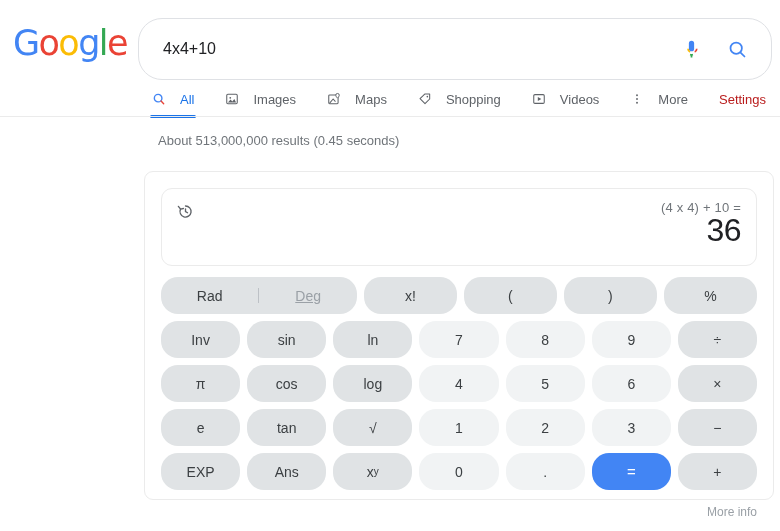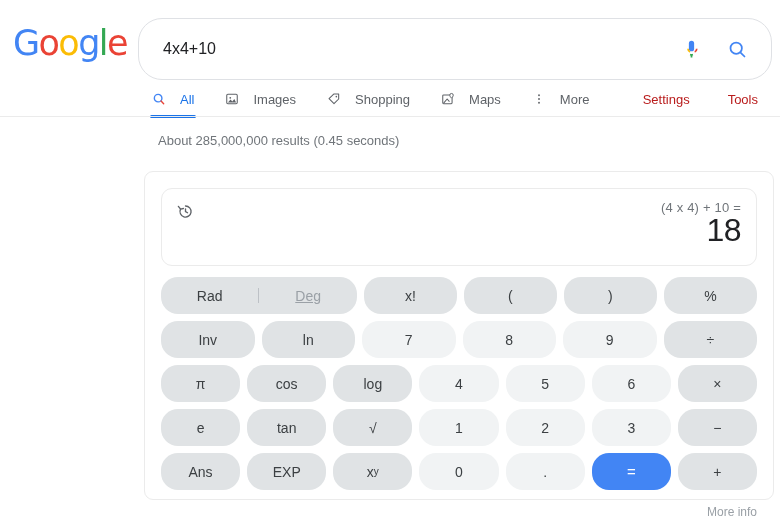--- a/index.html
+++ b/index.html
@@ -172,38 +172,47 @@
             <circle cx="9" cy="10" r="1.5" fill="#5f6368"></circle>
             <path d="M5 18l4.5-5 3 3.2L16 12l3 6z" fill="#5f6368"></path>
           </svg>
         </span>
         <span>Images</span>
       </div>
 
       <div class="tab">
         <span>
           <svg width="14" height="14" viewBox="0 0 24 24">
-            <path d="M3.5 11.5l8-8H20v8.5l-8 8z" fill="none" stroke="#5f6368" stroke-width="1.8" stroke-linejoin="round"></path>
-            <circle cx="16" cy="8" r="1.4" fill="#5f6368"></circle>
-          </svg>
-        </span>
-        <span>Shopping</span>
-      </div>
-
-      <div class="tab">
-        <span>
-          <svg width="14" height="14" viewBox="0 0 24 24">
             <rect x="3" y="5" width="16" height="15" rx="1.5" fill="none" stroke="#5f6368" stroke-width="1.8"></rect>
             <path d="M4.5 19l6-7 4 4.5" fill="none" stroke="#5f6368" stroke-width="1.8" stroke-linejoin="round"></path>
             <path d="M18 2.5a3 3 0 0 1 3 3c0 2.2-3 5-3 5s-3-2.8-3-5a3 3 0 0 1 3-3z" fill="#fff" stroke="#5f6368" stroke-width="1.7"></path>
           </svg>
         </span>
         <span>Maps</span>
       </div>
 
+      <div class="tab">
+        <span>
+          <svg width="14" height="14" viewBox="0 0 24 24">
+            <path d="M3.5 11.5l8-8H20v8.5l-8 8z" fill="none" stroke="#5f6368" stroke-width="1.8" stroke-linejoin="round"></path>
+            <circle cx="16" cy="8" r="1.4" fill="#5f6368"></circle>
+          </svg>
+        </span>
+        <span>Shopping</span>
+      </div>
+
+      <div class="tab">
+        <span>
+          <svg width="14" height="14" viewBox="0 0 24 24">
+            <rect x="3" y="4.5" width="18" height="15" rx="2" fill="none" stroke="#5f6368" stroke-width="1.8"></rect>
+            <path d="M10 8.5l6 3.5-6 3.5z" fill="#5f6368"></path>
+          </svg>
+        </span>
+        <span>Videos</span>
+      </div>
 
       <div class="tab">
         <span>
           <svg width="14" height="14" viewBox="0 0 24 24">
             <circle cx="12" cy="5.5" r="1.6" fill="#5f6368"></circle>
             <circle cx="12" cy="12" r="1.6" fill="#5f6368"></circle>
             <circle cx="12" cy="18.5" r="1.6" fill="#5f6368"></circle>
           </svg>
         </span>
         <span>More</span>
@@ -212,54 +221,55 @@
     </div>
 
     <div class="tools">
       <div>Settings</div>
       <div>Tools</div>
     </div>
   </div>
 
   <div class="divider"></div>
 
-  <div class="result-stats">About 285,000,000 results (0.45 seconds)</div>
+  <div class="result-stats">About 513,000,000 results (0.45 seconds)</div>
 
   <div class="calc-card">
 
     <div class="calc-display">
       <span class="hist-icon">
         <svg width="19" height="19" viewBox="0 0 24 24">
           <path d="M12 5a7 7 0 1 1-6.3 4" fill="none" stroke="#5f6368" stroke-width="1.7" stroke-linecap="round"></path>
           <path d="M3 5.5l2.8 3.6 3.6-.9" fill="none" stroke="#5f6368" stroke-width="1.7" stroke-linecap="round" stroke-linejoin="round"></path>
           <path d="M12 8.6V12l2.6 1.6" fill="none" stroke="#5f6368" stroke-width="1.7" stroke-linecap="round"></path>
         </svg>
       </span>
       <div class="expr">(4 x 4) + 10 =</div>
-      <div class="result">18</div>
+      <div class="result">36</div>
     </div>
 
     <div class="keypad">
 
       <div class="krow">
         <div class="key fn wide">
           <div class="radeg">
             <span class="seg on">Rad</span>
             <span class="bar"></span>
             <span class="seg off">Deg</span>
           </div>
         </div>
         <div class="key fn">x!</div>
         <div class="key fn">(</div>
         <div class="key fn">)</div>
         <div class="key fn">%</div>
       </div>
 
       <div class="krow">
         <div class="key fn">Inv</div>
+        <div class="key fn">sin</div>
         <div class="key fn">ln</div>
         <div class="key num">7</div>
         <div class="key num">8</div>
         <div class="key num">9</div>
         <div class="key op">÷</div>
       </div>
 
       <div class="krow">
         <div class="key fn">π</div>
         <div class="key fn">cos</div>
@@ -274,22 +284,22 @@
         <div class="key fn">e</div>
         <div class="key fn">tan</div>
         <div class="key fn">√</div>
         <div class="key num">1</div>
         <div class="key num">2</div>
         <div class="key num">3</div>
         <div class="key op">−</div>
       </div>
 
       <div class="krow">
+        <div class="key fn">EXP</div>
         <div class="key fn">Ans</div>
-        <div class="key fn">EXP</div>
         <div class="key fn">
             <span>x</span>
             <span class="sup">y</span>
           </div>
         <div class="key num">0</div>
         <div class="key num">.</div>
         <div class="key eq">=</div>
         <div class="key op">+</div>
       </div>
 

